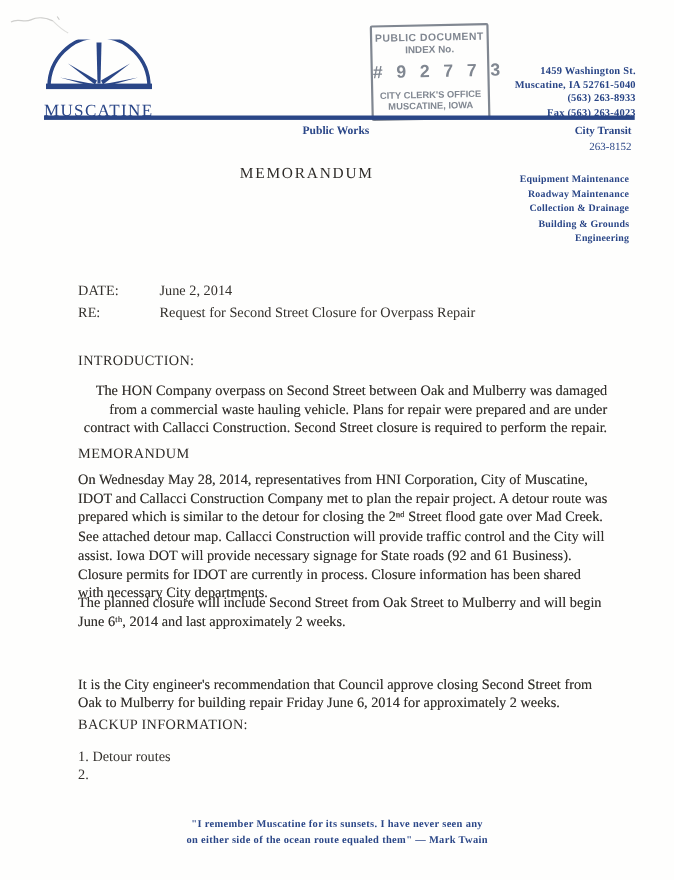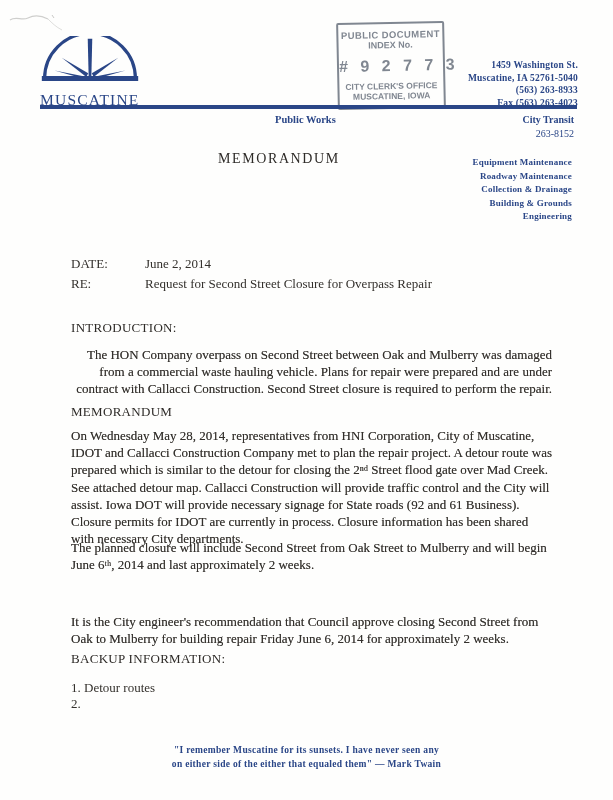--- a/index.html
+++ b/index.html
@@ -188,16 +188,16 @@
   <div class="abs para p-bg2">The planned closure will include Second Street from Oak Street to Mulberry and will begin June 6ᵗʰ, 2014 and last approximately 2 weeks.</div>
 
   <div class="abs para p-rec">It is the City engineer's recommendation that Council approve closing Second Street from Oak to Mulberry for building repair Friday June 6, 2014 for approximately 2 weeks.</div>
 
   <div class="abs heading h-backup">BACKUP INFORMATION:</div>
   <div class="abs backup-item-1">1.  Detour routes</div>
   <div class="abs backup-item-2">2.</div>
 
   <div class="abs footer-quote">
     <div>"I remember Muscatine for its sunsets. I have never seen any</div>
-    <div>on either side of the either that equaled them" — Mark Twain</div>
+    <div>on either side of the ocean route equaled them" — Mark Twain</div>
   </div>
 
 </div>
 
 </body></html>

